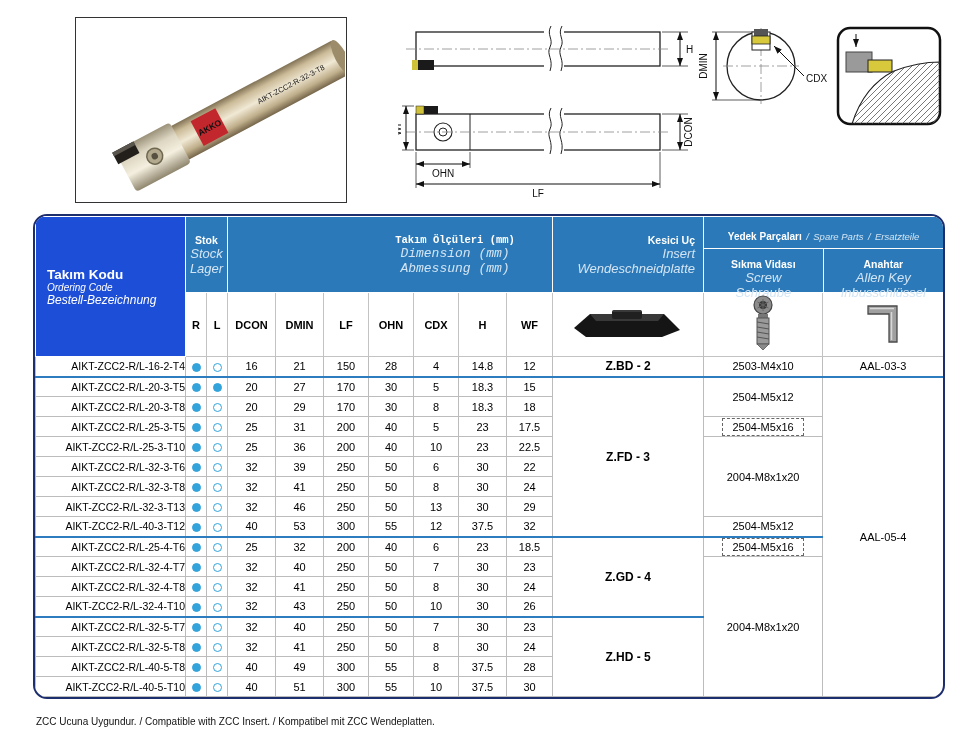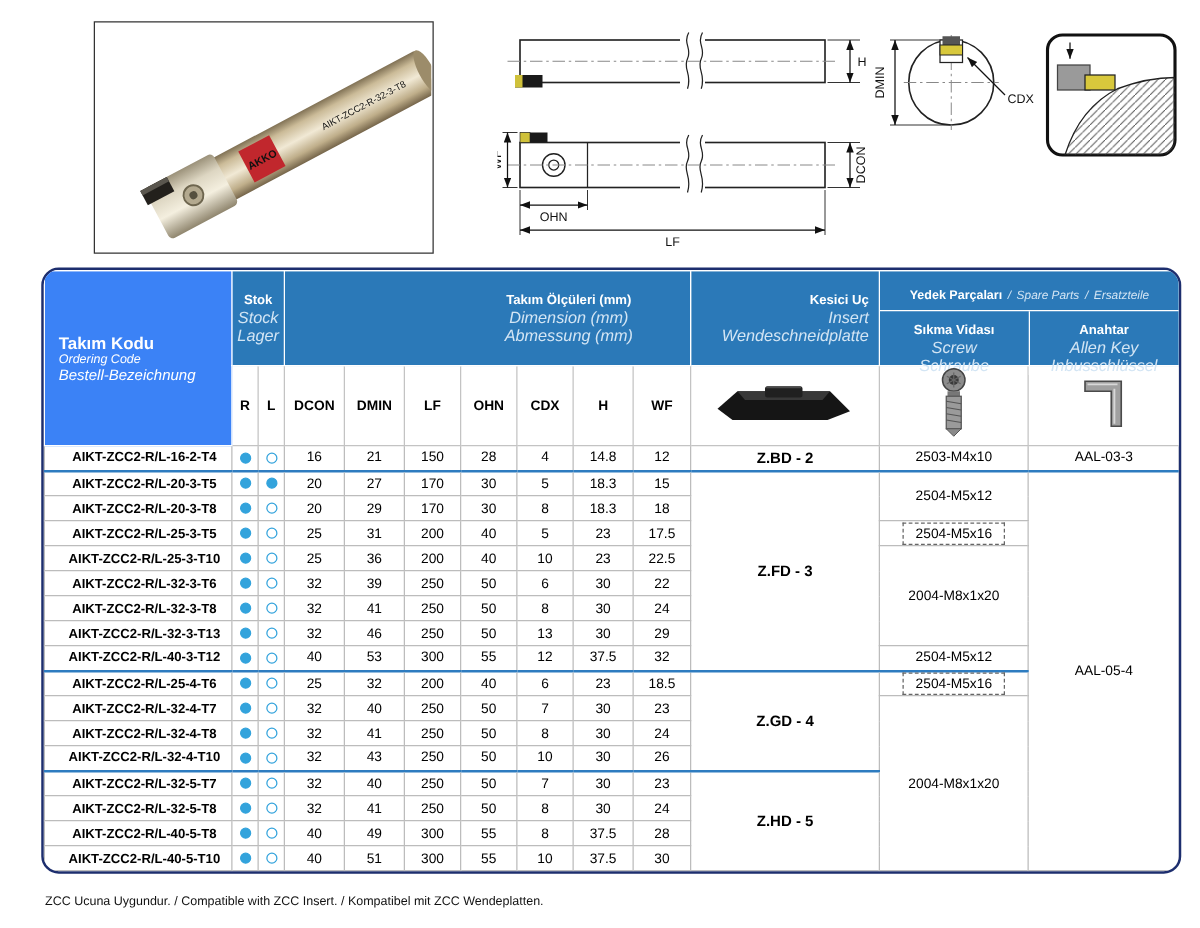--- a/index.html
+++ b/index.html
@@ -12,43 +12,43 @@
   .drawing-right  { position:absolute; left:698px; top:16px; }
   svg text { font-family:"Liberation Sans", sans-serif; fill:#111; }
   .dimline { stroke:#111; stroke-width:1; fill:none; }
   .extline { stroke:#333; stroke-width:0.8; fill:none; }
   .outline { stroke:#222; stroke-width:1.3; fill:#fff; }
   .cline   { stroke:#888; stroke-width:0.8; stroke-dasharray:10 3 2 3; fill:none; }
 
   .table-wrap { position:absolute; left:33px; top:214px; width:912px; border:2.5px solid #1d2e6e; border-radius:14px; overflow:hidden; background:#fff; }
   table { border-collapse:collapse; table-layout:fixed; width:100%; }
   thead th { border:1px solid #fff; vertical-align:middle; }
-  .th-code { background:#3b82f6; color:#fff; text-align:left; padding-left:11px; }
+  .th-code { background:#1d4ed8; color:#fff; text-align:left; padding-left:11px; }
   .th-code .t1 { font-size:13.5px; font-weight:bold; }
   .th-code .t2 { font-size:10px; font-weight:normal; font-style:italic; }
   .th-code .t3 { font-size:12px; font-style:italic; font-weight:normal; }
   .th-blue { background:#2b79b8; color:#fff; height:76px; text-align:center; }
   .h1 { font-size:10.5px; font-weight:bold; }
   .h2 { font-size:13px; font-style:italic; font-weight:normal; color:#d3e5f4; }
-  .th-dims { text-align:center; padding-left:130px; }
+  .th-dims { text-align:center; padding-left:130px;font-family:Liberation Mono, monospace; }
   .th-insert { text-align:right; padding-right:8px;margin-top:34px; }
   .th-spare { padding:0; }
   .spare-wrap { height:64px; display:flex; flex-direction:column; }
   .spare-strip { border-bottom:1px solid #fff; padding:3px 0 4px; text-align:center; }
   .spare-strip .h1 { font-size:10px; }
   .spare-strip .h2 { font-size:9.5px; }
   .spare-cols { display:flex; flex:1; }
   .spare-col { width:50%; text-align:center; padding-top:9px; border-right:1px solid #fff; }
   .spare-col.last { border-right:none; }
   .icon-row th { background:#fff; height:64px; border:1px solid #c3c3c3; }
   .th-white { font-size:11px; font-weight:bold; color:#000; text-align:center; }
 
   tbody tr { height:20px; }
   tbody td { border:1px solid #bcbcbc; font-size:11px; text-align:center; color:#000; padding:0; vertical-align:middle; }
-  td.code { text-align:center; padding-left:10px; font-weight:bold; font-size:10.5px; white-space:nowrap; }
+  td.code { text-align:right; padding-left:10px; font-weight:normal; font-size:10.5px; white-space:nowrap; }
   .dot { display:inline-block; width:9px; height:9px; border-radius:50%; border:1.5px solid #33a3dc; background:#fff; vertical-align:middle; }
   .dot.filled { background:#33a3dc; }
   td.insert-group { font-weight:bold; font-size:12px; }
   tr.group-end > td, td.group-end-cell { border-bottom:2px solid #2e7cc0; }
   .screw-label { display:inline-block; font-size:11px; padding:1px 4px; }
   .screw-label.dashed { border:1px dashed #666; padding:2px 9px; }
   td.allen-group { font-size:11px; }
 
   .footer { position:absolute; left:36px; top:705px; font-size:10px; color:#111;margin-top:11px; }
 </style>

